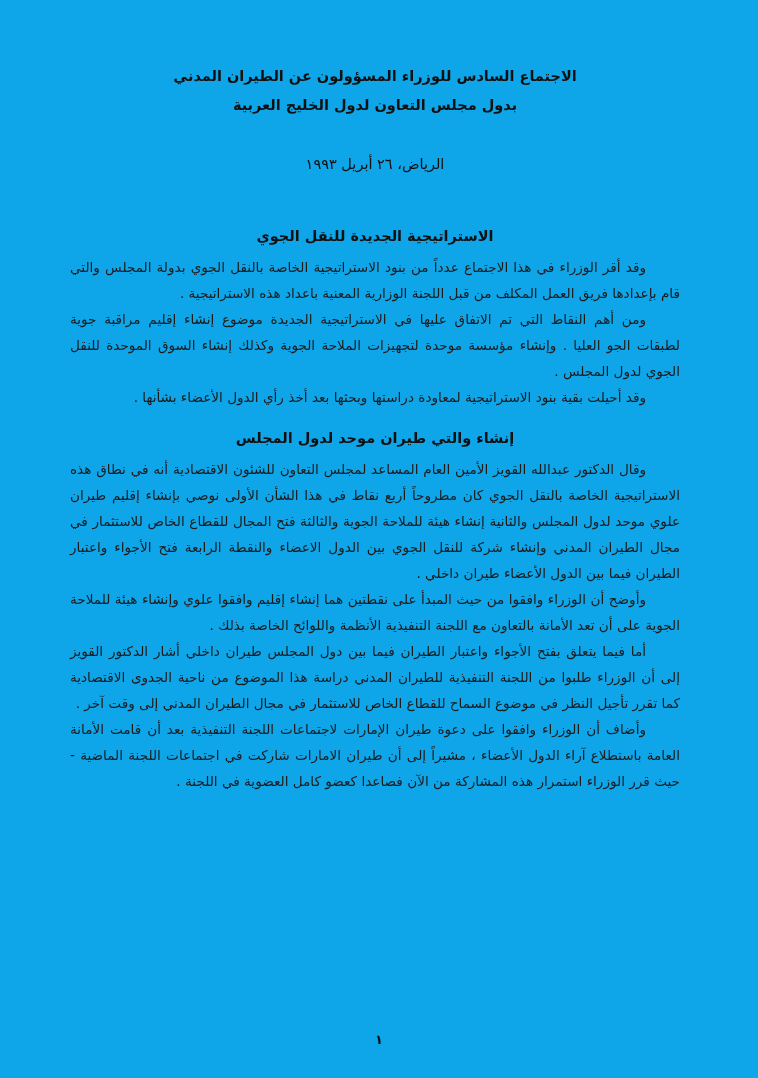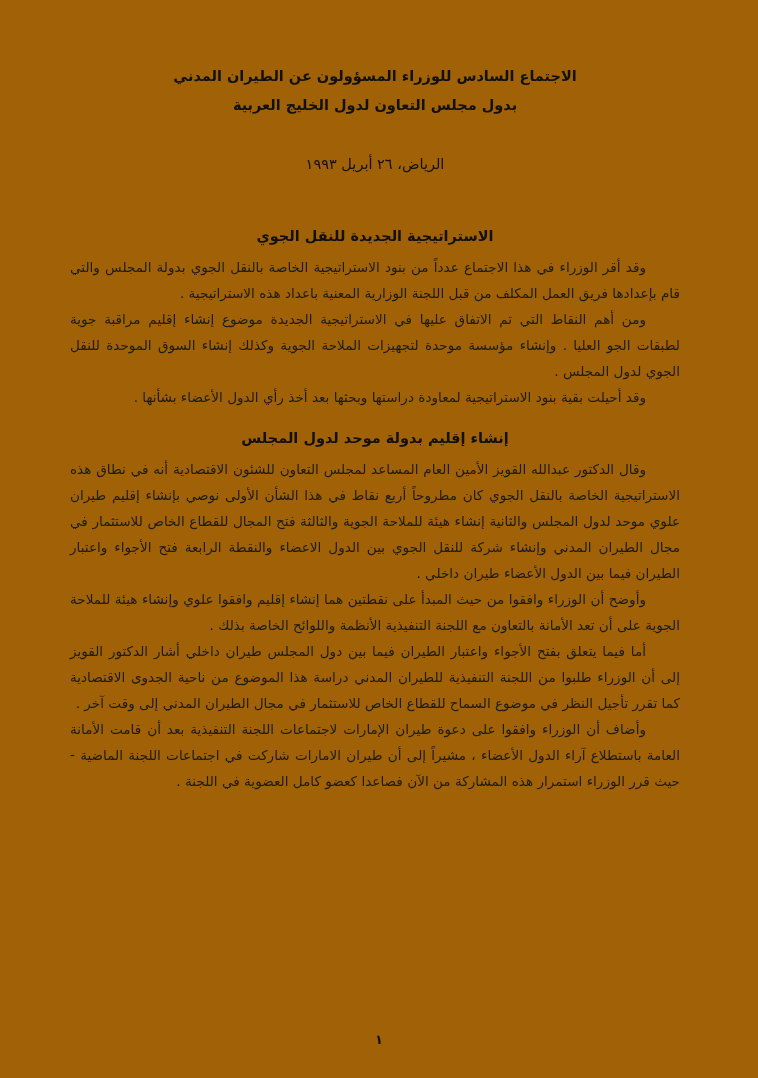--- a/index.html
+++ b/index.html
@@ -5,21 +5,21 @@
   * { margin: 0; padding: 0; box-sizing: border-box; }
   html, body {
     background: #ffffff;
     font-family: "DejaVu Sans", sans-serif;
   }
   .page {
     position: relative;
     width: 758px;
     height: 1078px;
     margin: 0 auto;
-    background: #a16207;
+    background: #0ea5e9;
     color: #161616;
     direction: rtl;
     padding: 62px 78px 40px 70px;
     overflow: hidden;
   }
   .doc-header { text-align: center; }
   .title-line {
     font-size: 14.5px;
     font-weight: bold;
     line-height: 2.0;
@@ -73,21 +73,21 @@
   <main class="doc-body">
 
     <section class="section">
       <h2 class="section-heading">الاستراتيجية الجديدة للنقل الجوي</h2>
       <p class="para">وقد أقر الوزراء في هذا الاجتماع عدداً من بنود الاستراتيجية الخاصة بالنقل الجوي بدولة المجلس والتي قام بإعدادها فريق العمل المكلف من قبل اللجنة الوزارية المعنية باعداد هذه الاستراتيجية .</p>
       <p class="para">ومن أهم النقاط التي تم الاتفاق عليها في الاستراتيجية الجديدة موضوع إنشاء إقليم مراقبة جوية لطبقات الجو العليا . وإنشاء مؤسسة موحدة لتجهيزات الملاحة الجوية وكذلك إنشاء السوق الموحدة للنقل الجوي لدول المجلس .</p>
       <p class="para">وقد أحيلت بقية بنود الاستراتيجية لمعاودة دراستها وبحثها بعد أخذ رأي الدول الأعضاء بشأنها .</p>
     </section>
 
     <section class="section">
-      <h2 class="section-heading">إنشاء إقليم بدولة موحد لدول المجلس</h2>
+      <h2 class="section-heading">إنشاء والتي طيران موحد لدول المجلس</h2>
       <p class="para">وقال الدكتور عبدالله القويز الأمين العام المساعد لمجلس التعاون للشئون الاقتصادية أنه في نطاق هذه الاستراتيجية الخاصة بالنقل الجوي كان مطروحاً أربع نقاط في هذا الشأن الأولى نوصي بإنشاء إقليم طيران علوي موحد لدول المجلس والثانية إنشاء هيئة للملاحة الجوية والثالثة فتح المجال للقطاع الخاص للاستثمار في مجال الطيران المدني وإنشاء شركة للنقل الجوي بين الدول الاعضاء والنقطة الرابعة فتح الأجواء واعتبار الطيران فيما بين الدول الأعضاء طيران داخلي .</p>
       <p class="para">وأوضح أن الوزراء وافقوا من حيث المبدأ على نقطتين هما إنشاء إقليم وافقوا علوي وإنشاء هيئة للملاحة الجوية على أن تعد الأمانة بالتعاون مع اللجنة التنفيذية الأنظمة واللوائح الخاصة بذلك .</p>
       <p class="para">أما فيما يتعلق بفتح الأجواء واعتبار الطيران فيما بين دول المجلس طيران داخلي أشار الدكتور القويز إلى أن الوزراء طلبوا من اللجنة التنفيذية للطيران المدني دراسة هذا الموضوع من ناحية الجدوى الاقتصادية كما تقرر تأجيل النظر في موضوع السماح للقطاع الخاص للاستثمار في مجال الطيران المدني إلى وقت آخر .</p>
       <p class="para">وأضاف أن الوزراء وافقوا على دعوة طيران الإمارات لاجتماعات اللجنة التنفيذية بعد أن قامت الأمانة العامة باستطلاع آراء الدول الأعضاء ، مشيراً إلى أن طيران الامارات شاركت في اجتماعات اللجنة الماضية - حيث قرر الوزراء استمرار هذه المشاركة من الآن فصاعدا كعضو كامل العضوية في اللجنة .</p>
     </section>
 
   </main>
 
   <footer class="page-footer">
     <span class="page-number">١</span>

